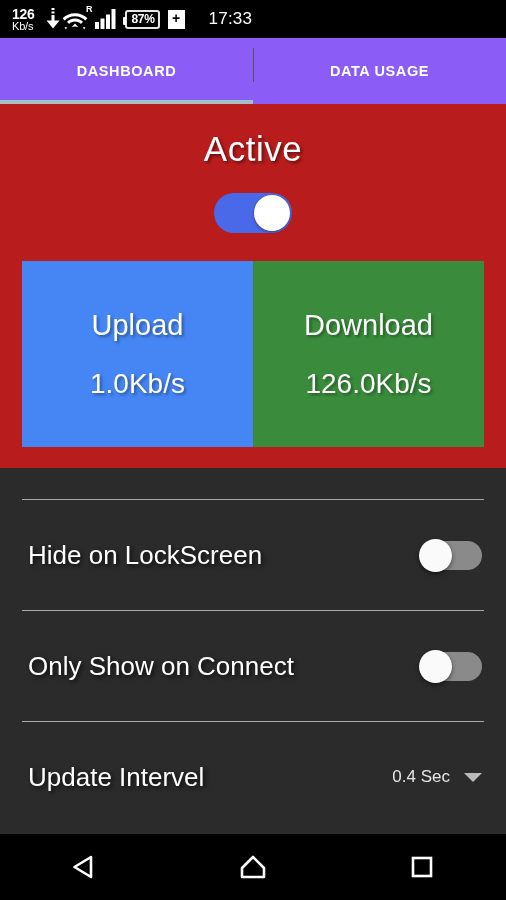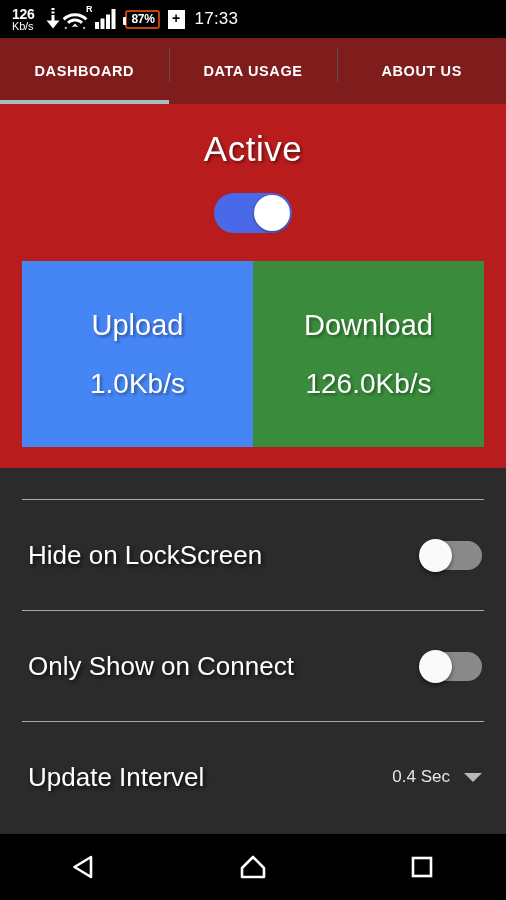--- a/index.html
+++ b/index.html
@@ -24,39 +24,39 @@
   .speed-unit { font-size:11px; margin-top:0; letter-spacing:-0.2px; }
   .dl-arrow { display:block; }
   .sb-right { display:flex; align-items:center; gap:7px; }
   .wifi-wrap { position:relative; display:flex; align-items:flex-end; }
   .roam-r {
     position:absolute; right:-4px; top:-4px;
     font-size:9px; font-weight:bold; line-height:1;
   }
   .battery {
     display:flex; align-items:center;
-    border:2px solid #c2410c; border-radius:3px;
+    border:2px solid #e5e5e5; border-radius:3px;
     height:19px; padding:0 3px 0 4px; position:relative;
   }
   .battery:before {
     content:""; position:absolute; left:-4px; top:5px;
     width:3px; height:8px; background:#fff; border-radius:1px 0 0 1px;
   }
   .battery-text { font-size:12px; font-weight:bold; letter-spacing:-0.3px; }
   .batt-plus {
     width:17px; height:19px; background:#fff; color:#000;
     font-size:14px; font-weight:bold; line-height:17px; text-align:center;
     margin-left:1px;
   }
-  .clock { font-size:17px; font-weight:500; letter-spacing:0.2px; margin-left:3px; }
+  .clock { font-size:17px; font-weight:500; letter-spacing:0.2px; margin-left:17px; }
 
   
   .tabbar {
     position:absolute; left:0; top:38px; width:506px; height:66px;
-    background:#7f1d1d; display:flex;
+    background:#8b5cf6; display:flex;
   }
   .tab {
     flex:1; display:flex; align-items:center; justify-content:center;
     position:relative; color:#fff;
     font-size:14.5px; font-weight:bold; letter-spacing:0.6px;
   }
   .tab + .tab:before {
     content:""; position:absolute; left:0; top:10px; bottom:22px;
     width:1px; background:#555;
   }
@@ -191,23 +191,20 @@
     </div>
   </div>
 
   <div class="tabbar">
     <div class="tab active">
       <span>DASHBOARD</span>
     </div>
     <div class="tab">
       <span>DATA USAGE</span>
     </div>
-    <div class="tab">
-      <span>ABOUT US</span>
-    </div>
   </div>
 
   <div class="dash">
     <div class="active-title">Active</div>
 
     <div class="switch-row">
       <div class="big-switch">
         <div class="knob"></div>
       </div>
     </div>

